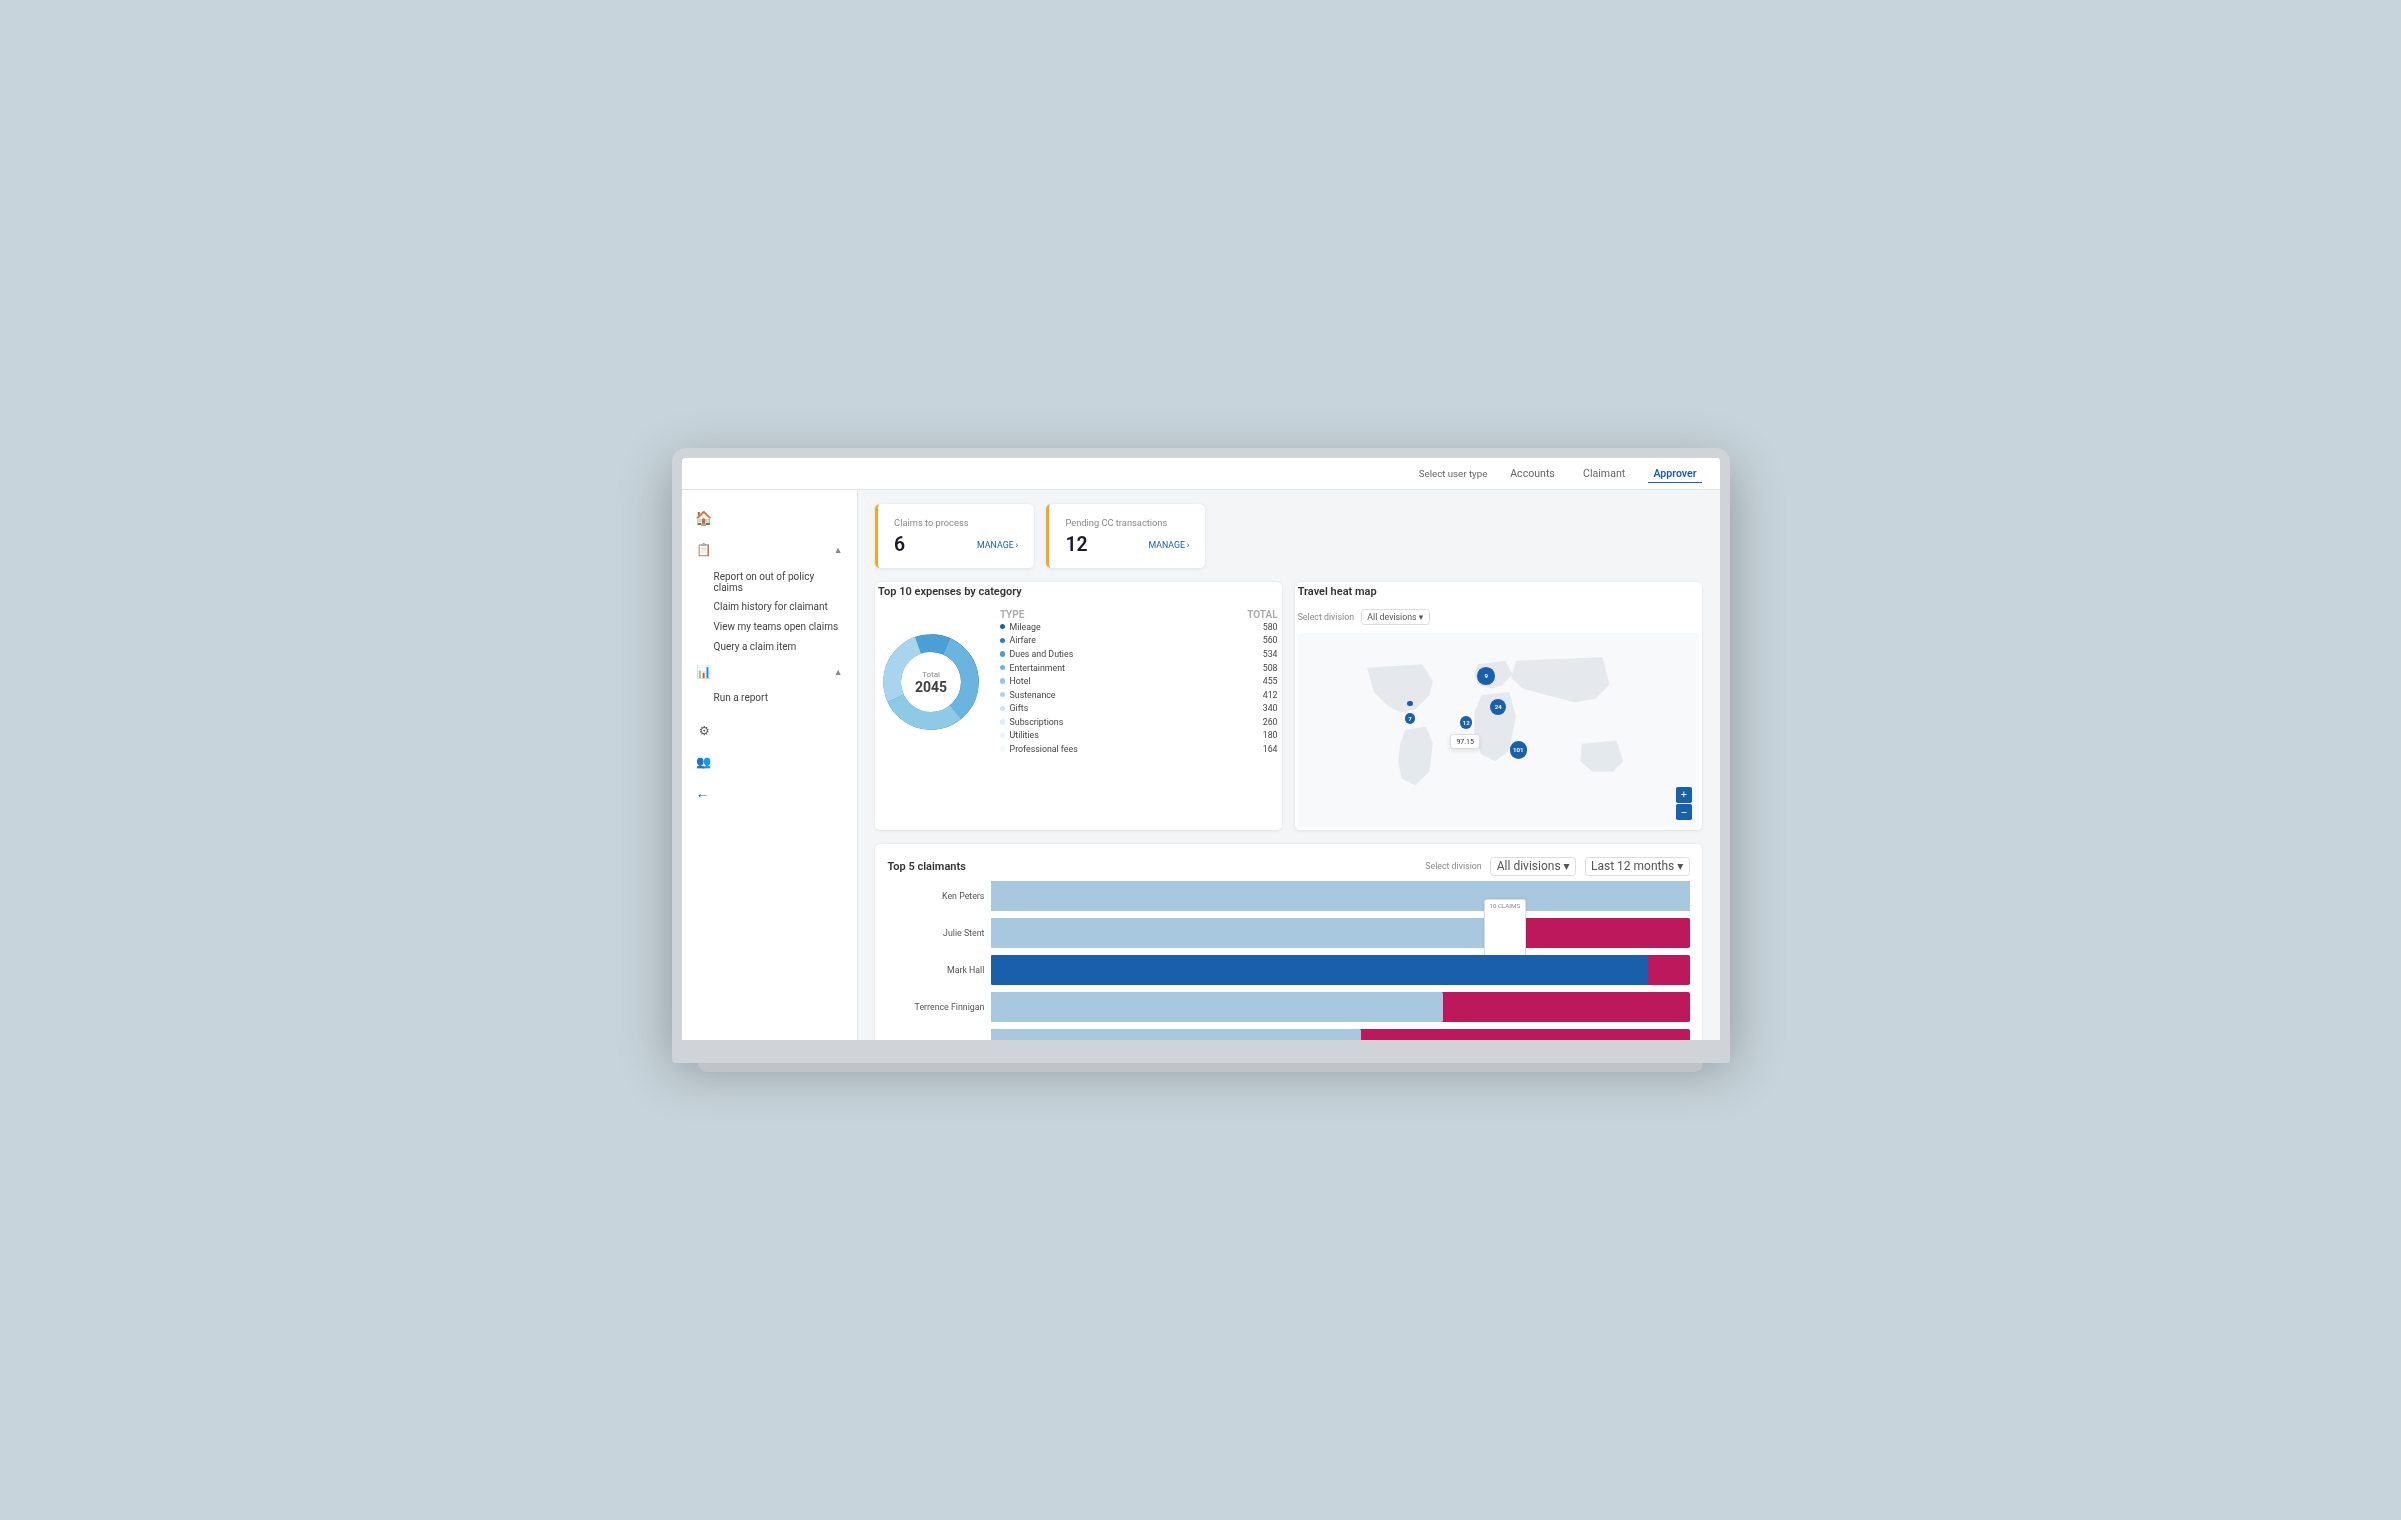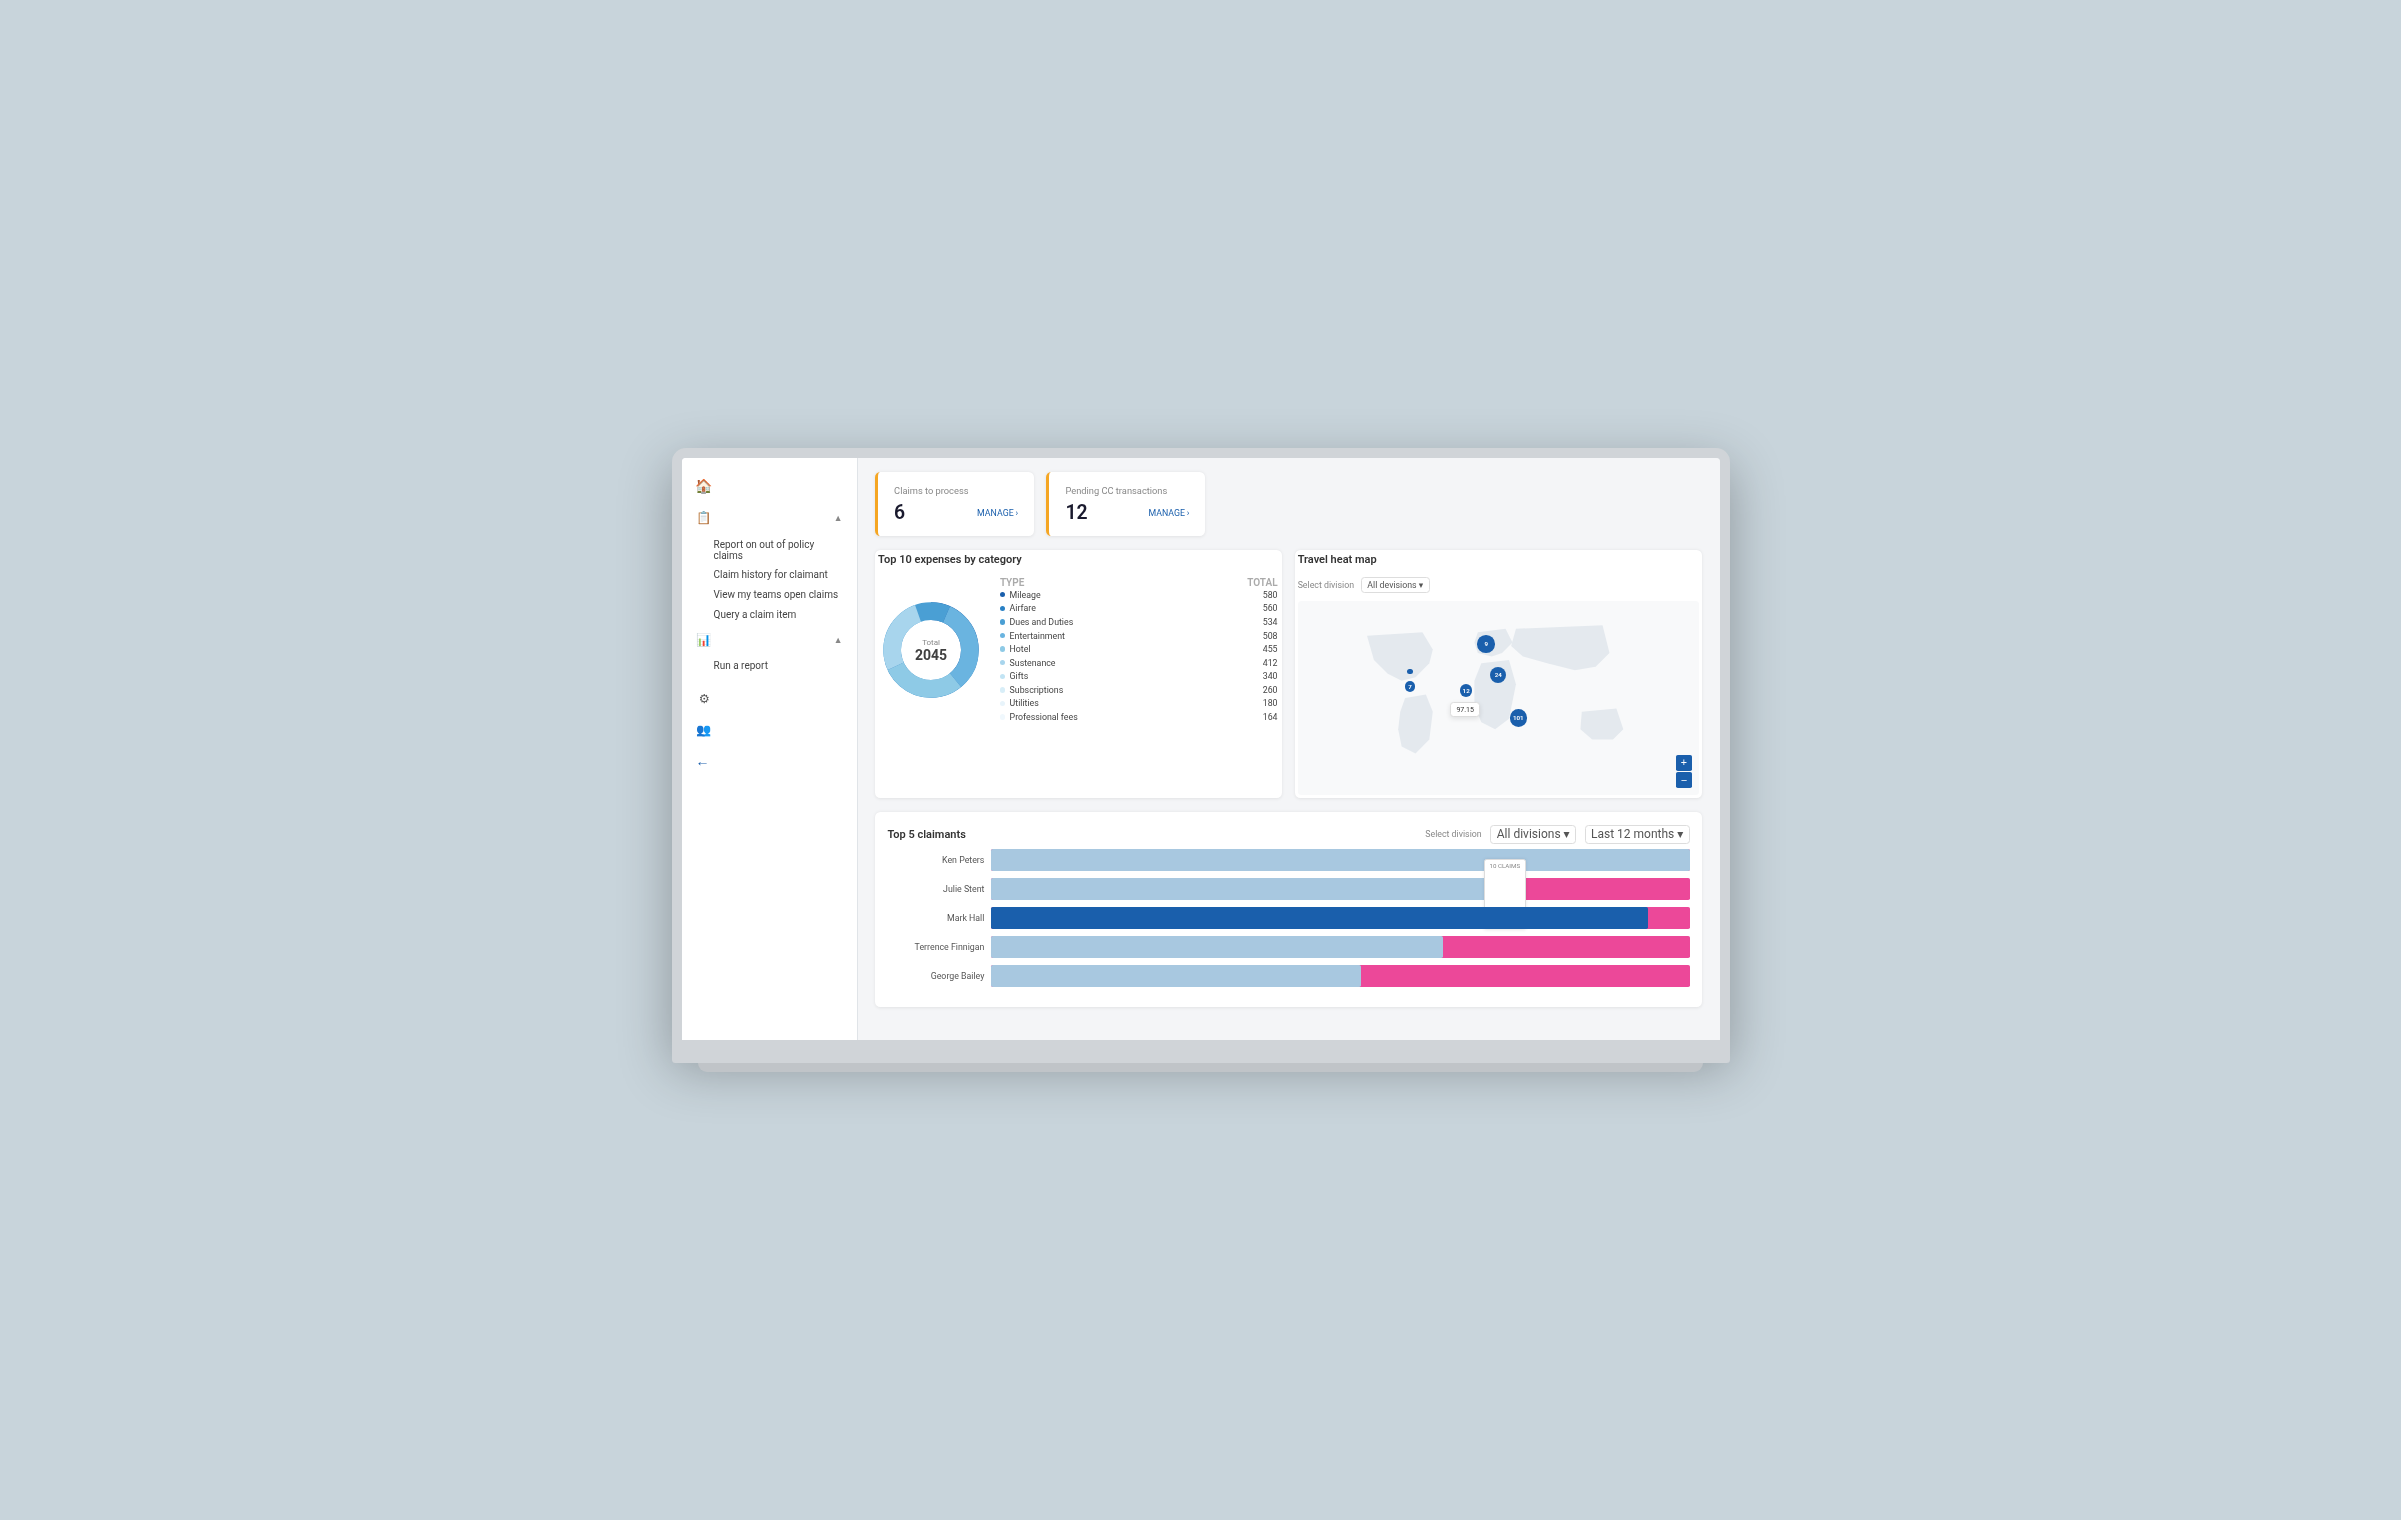--- a/index.html
+++ b/index.html
@@ -368,22 +368,22 @@
     }
     .bar-label {
       font-size: 8.8px;
       color: #555;
       width: 97px;
       text-align: right;
       flex-shrink: 0;
     }
     .bar-track {
       flex: 1;
-      height: 22px;
-      background: #ec4899;
+      height: 30px;
+      background: #be185d;
       border-radius: 1.8px;
       overflow: visible;
       position: relative;
     }
     .bar-fill {
       height: 100%;
       border-radius: 1.8px;
       position: relative;
     }
     .bar-highlight {
@@ -419,20 +419,26 @@
     }
   </style>
 </head>
 <body>
 
 <div class="laptop-wrapper">
   <div class="laptop-screen">
     <div class="app-container">
 
 
+      <div class="sub-header">
+        <span class="sub-header-label">Select user type</span>
+        <span class="sub-header-tab">Accounts</span>
+        <span class="sub-header-tab">Claimant</span>
+        <span class="sub-header-tab active">Approver</span>
+      </div>
 
       <div class="main-layout">
 
         <div class="sidebar">
           <div class="sidebar-home">
             <span>🏠</span>
           </div>
 
           <div class="sidebar-icon-row">
             <span class="sidebar-icon">📋</span>

